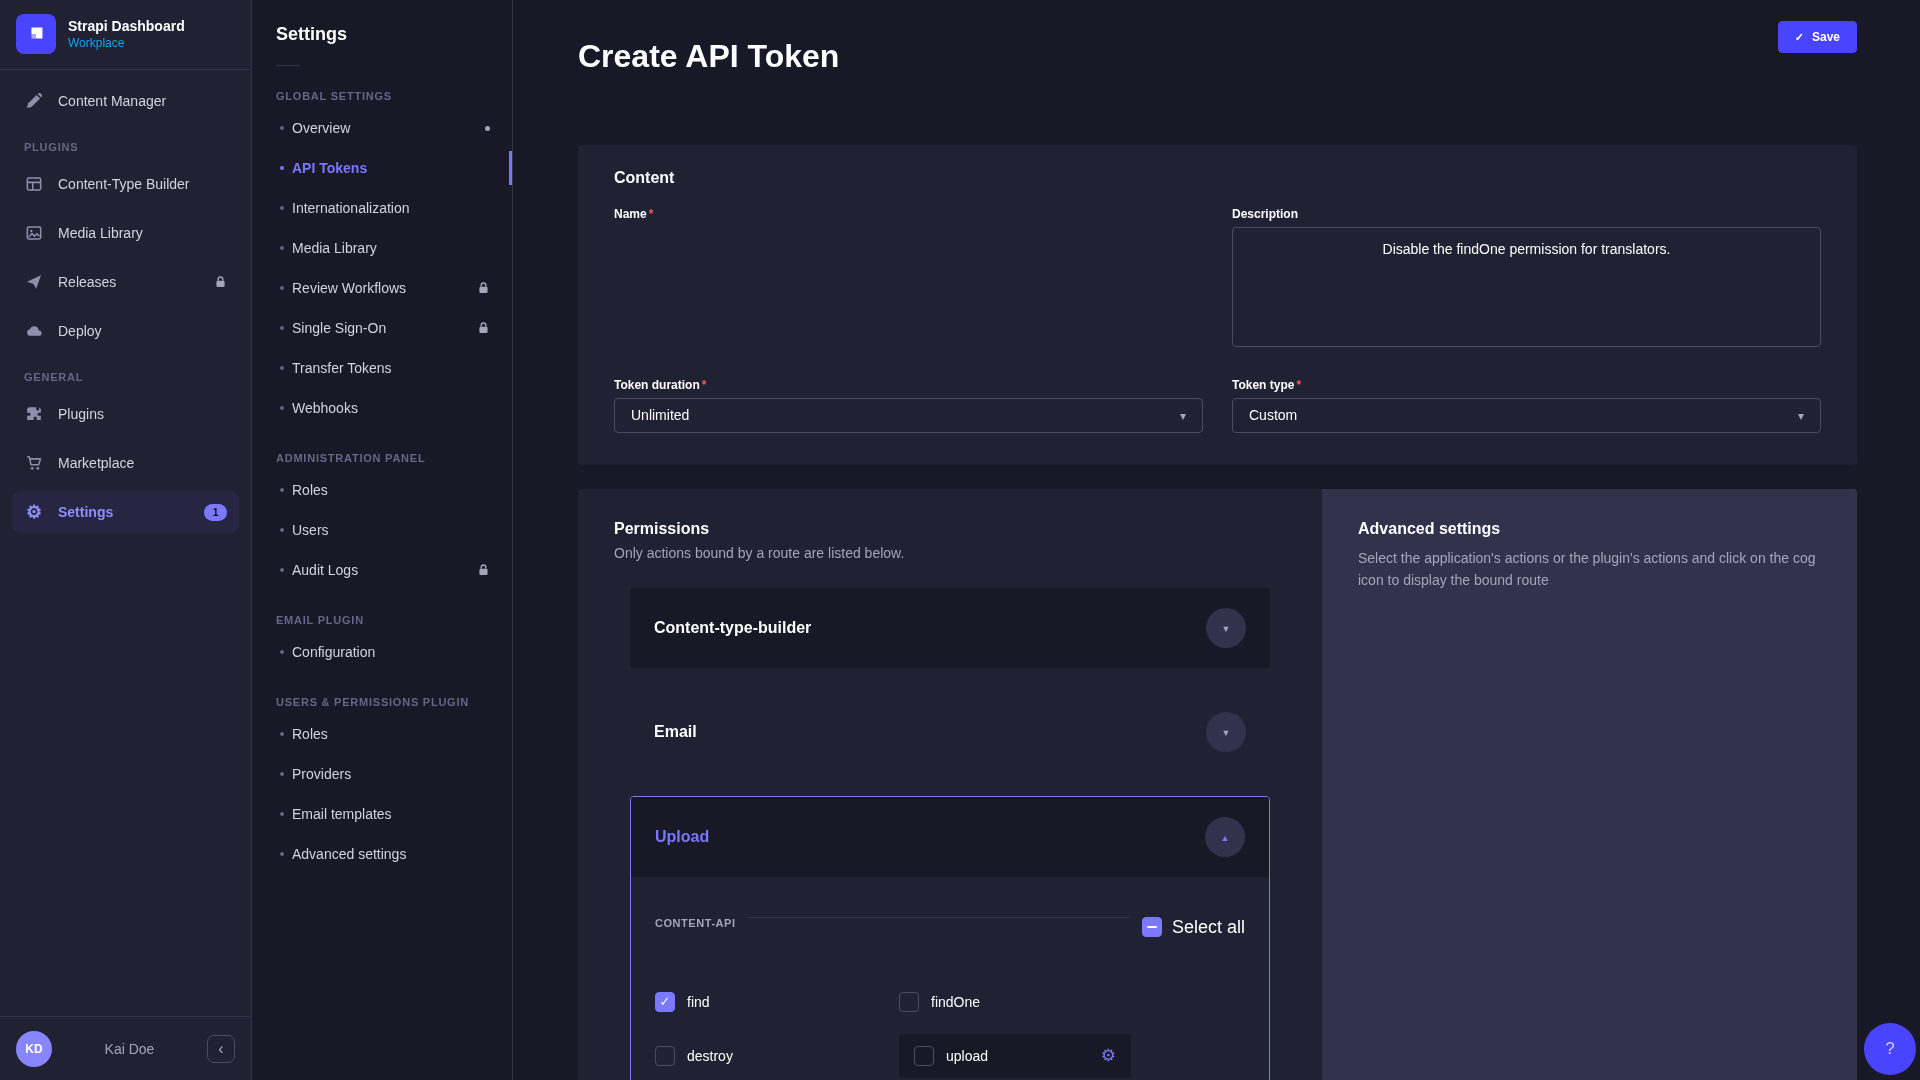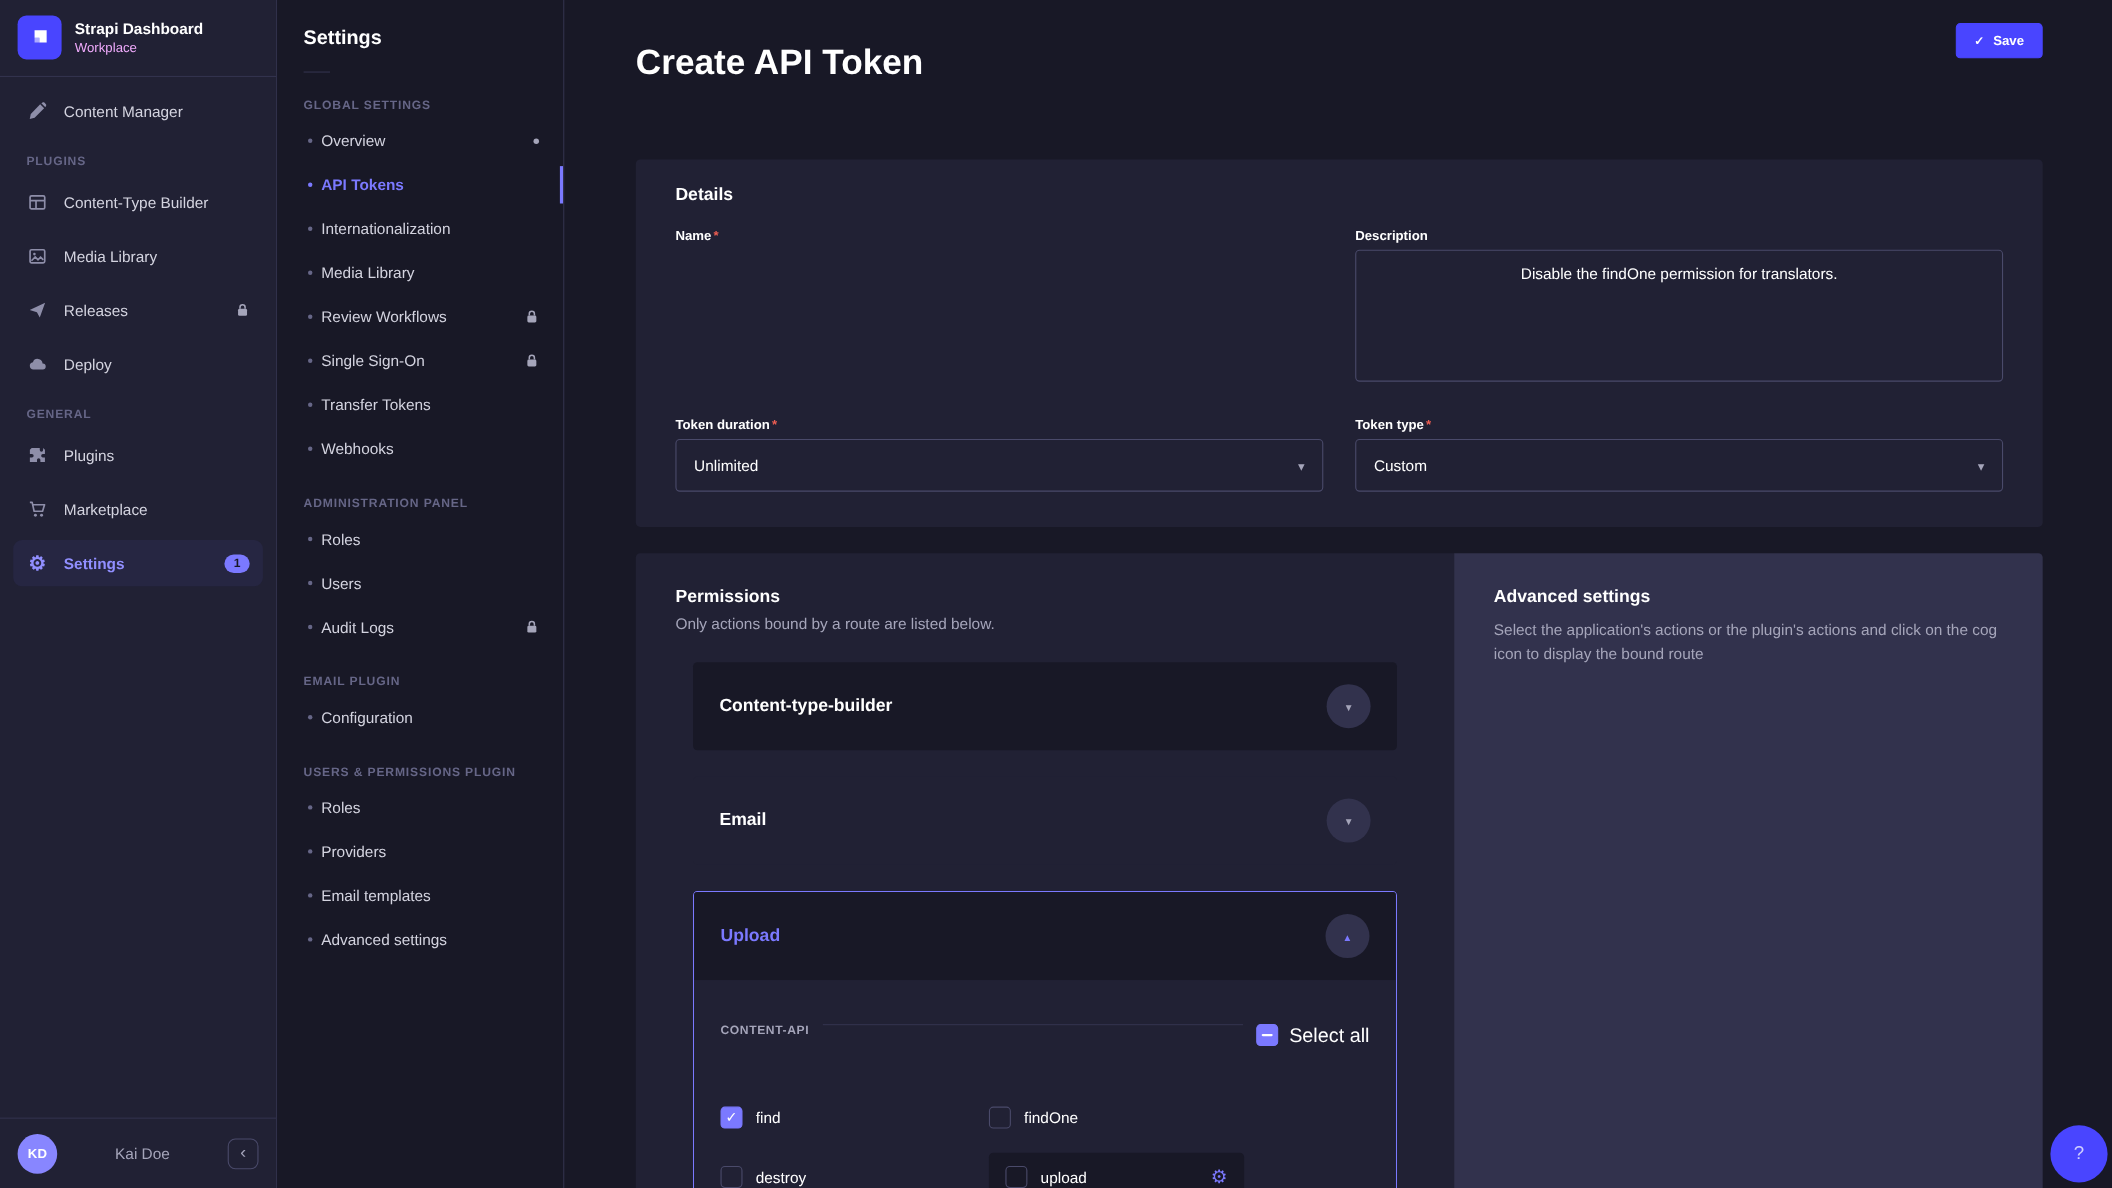--- a/index.html
+++ b/index.html
@@ -7,21 +7,21 @@
   .app {
     position:relative; width:1920px; height:1080px; overflow:hidden;
     display:flex; background:#181826; color:#fff;
     font-family:"Liberation Sans", sans-serif;
   }
   
   .main-nav { width:252px; min-width:252px; background:#212134; border-right:1px solid #32324d; display:flex; flex-direction:column; }
   .brand { display:flex; align-items:center; gap:12px; padding:14px 16px 15px; border-bottom:1px solid #32324d; }
   .brand-logo { width:40px; height:40px; min-width:40px; border-radius:8px; background:#4945ff; display:flex; align-items:center; justify-content:center; }
   .brand-title { font-size:14px; font-weight:bold; line-height:1.2; }
-  .brand-sub { font-size:12px; color:#f0abfc; margin-top:2px; }
+  .brand-sub { font-size:12px; color:#0ea5e9; margin-top:2px; }
   .nav-scroll { flex:1; padding:10px 12px 0; overflow:hidden; }
   .nav-item { display:flex; align-items:center; gap:14px; height:42px; padding:0 12px; border-radius:8px; color:#d3d3df; font-size:14px; margin-bottom:7px; cursor:pointer; }
   .nav-item .nicon { width:20px; height:20px; display:flex; align-items:center; justify-content:center; color:#8e8ea9; }
   .nav-item.active { background:#262642; color:#918fff; font-weight:bold; }
   .nav-item.active .nicon { color:#918fff; }
   .nav-section-label { font-size:11px; font-weight:bold; color:#666687; letter-spacing:.07em; margin:19px 12px 10px; }
   .badge { background:#7b79ff; color:#181826; font-size:11px; font-weight:bold; min-width:23px; height:17px; border-radius:9px; display:flex; align-items:center; justify-content:center; padding:0 3px; }
   .lock { color:#a5a5ba; display:flex; margin-left:auto; }
   .nav-item.active .lock, .nav-item .badge { margin-left:auto; }
   .icon-gear::before { content:"⚙"; font-size:18px; line-height:1; }
@@ -50,21 +50,21 @@
   .save-btn { margin-top:6px; display:flex; align-items:center; gap:8px; height:32px; padding:0 16px; background:#4945ff; border:1px solid #4945ff; border-radius:4px; color:#fff; font-size:12px; font-weight:bold; cursor:pointer; font-family:inherit; }
   .check-glyph::before { content:"✓"; font-size:11px; }
 
   .details-card { margin-top:47px; background:#212134; border-radius:4px; padding:24px 36px 32px; }
   .card-title { font-size:16px; font-weight:bold; }
   .form-grid { display:grid; grid-template-columns:1fr 1fr; column-gap:29px; row-gap:27px; margin-top:20px; align-items:start; }
   .field-label { display:block; font-size:12px; font-weight:bold; margin-bottom:6px; }
   .req { color:#ee5e52; padding-left:2px; }
   .text-input { width:100%; height:48px; background:#212134; border:1px solid #4a4a6a; border-radius:4px; color:#fff; font-size:14px; padding:0 16px; font-family:inherit; outline:none; }
   textarea.text-input { height:120px; padding:12px 16px; resize:none; line-height:1.4;text-align:center; }
-  .select-box { height:48px; border:1px solid #4a4a6a; border-radius:4px; display:flex; align-items:center; justify-content:space-between; padding:0 16px; font-size:14px; cursor:pointer; }
+  .select-box { height:35px; border:1px solid #4a4a6a; border-radius:4px; display:flex; align-items:center; justify-content:space-between; padding:0 16px; font-size:14px; cursor:pointer; }
   .caret-select { color:#a5a5ba; }
   .caret-select::before { content:"▾"; font-size:12px; }
 
   
   .perm-wrap { margin-top:24px; display:flex; align-items:stretch; height:645px; }
   .perm-card { flex:1; background:#212134; border-radius:4px 0 0 0; padding:31px 36px; }
   .perm-sub { font-size:14px; color:#a5a5ba; margin-top:7px; }
   .accordions { margin:27px 0 0 16px; width:640px; }
   .acc { border-radius:4px; margin-bottom:24px; }
   .acc-header { height:80px; display:flex; align-items:center; justify-content:space-between; padding:0 24px; border-radius:4px; cursor:pointer; }
@@ -313,21 +313,21 @@
   <main class="content">
     <div class="page-header">
       <h1 class="page-title">Create API Token</h1>
       <button class="save-btn">
         <span class="check-glyph"></span>
         <span>Save</span>
       </button>
     </div>
 
     <section class="details-card">
-      <div class="card-title">Details</div>
+      <div class="card-title">Content</div>
       <div class="form-grid">
         <div>
           <label class="field-label">
             <span>Name</span><span class="req">*</span>
           </label>
         </div>
         <div>
           <label class="field-label">Description</label>
           <textarea class="text-input" style="">Disable the findOne permission for translators.</textarea>
         </div>

